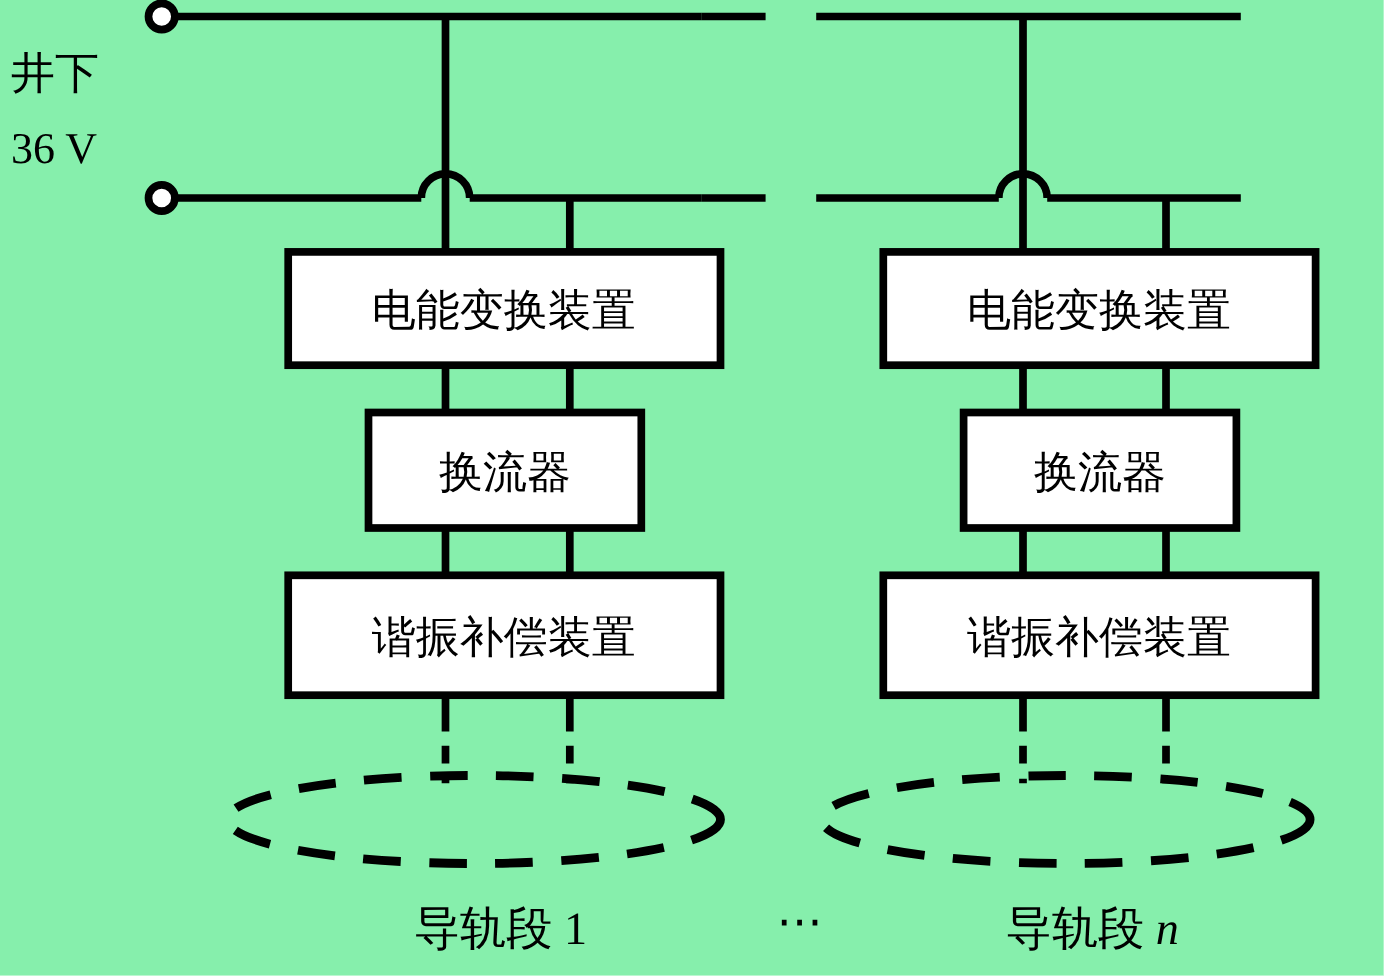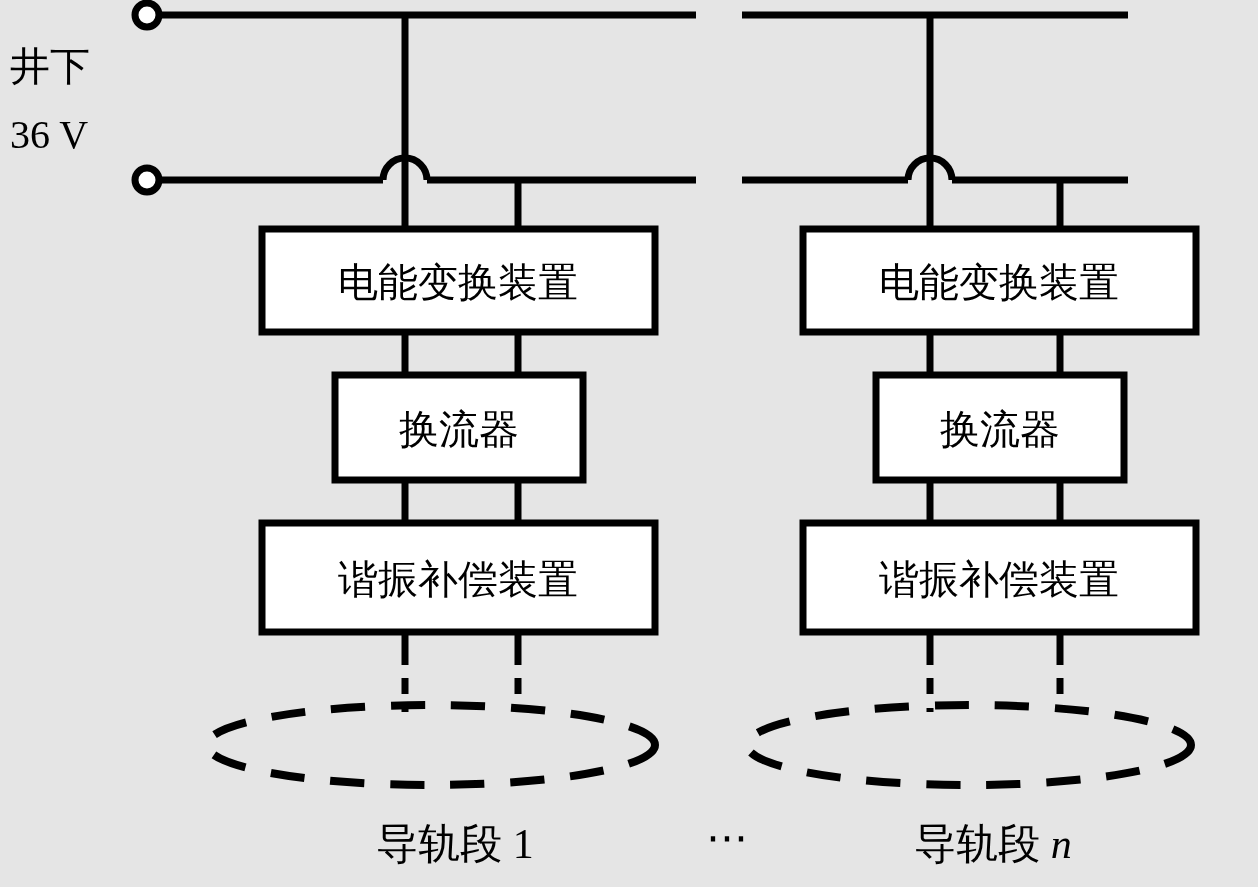--- a/index.html
+++ b/index.html
@@ -7,21 +7,21 @@
     padding: 0;
     background: #ffffff;
   }
   body {
     font-family: "Liberation Serif", "DejaVu Serif", serif;
   }
   #diagram-root {
     position: relative;
     width: 1258px;
     height: 887px;
-    background: #e5e5e5;
+    background: #86efac;
     overflow: hidden;
   }
   svg#schematic {
     display: block;
     width: 1258px;
     height: 887px;
   }
   .wire {
     stroke: #000000;
     stroke-width: 7;

